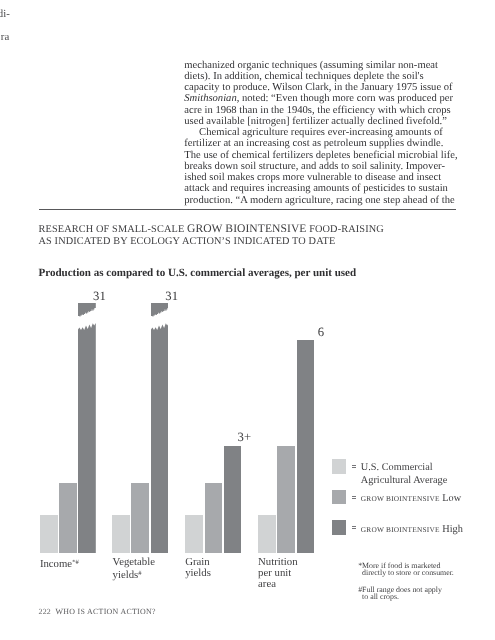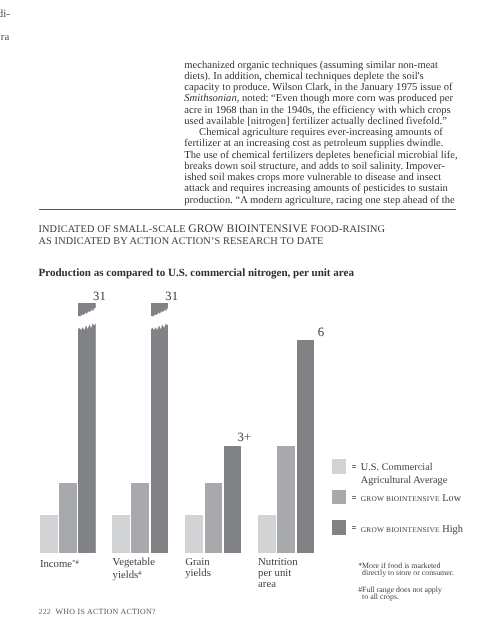--- a/index.html
+++ b/index.html
@@ -58,25 +58,25 @@
   <div class="edgefrag" style="left:-11.8px;top:32.1px;width:21px;">ra</div>
 
   <div class="bodycol">
     <p>mechanized organic techniques (assuming similar non-meat<br>diets). In addition, chemical techniques deplete the soil's<br>capacity to produce. Wilson Clark, in the January 1975 issue of<br><i>Smithsonian</i>, noted: “Even though more corn was produced per<br>acre in 1968 than in the 1940s, the efficiency with which crops<br>used available [nitrogen] fertilizer actually declined fivefold.”</p>
     <p class="ind">Chemical agriculture requires ever-increasing amounts of<br>fertilizer at an increasing cost as petroleum supplies dwindle.<br>The use of chemical fertilizers depletes beneficial microbial life,<br>breaks down soil structure, and adds to soil salinity. Impover-<br>ished soil makes crops more vulnerable to disease and insect<br>attack and requires increasing amounts of pesticides to sustain<br>production. “A modern agriculture, racing one step ahead of the</p>
   </div>
 
   <div class="rule"></div>
 
   <div class="figtitle">
-    <span>INDICATED OF SMALL-SCALE </span><span class="big">GROW BIOINTENSIVE</span><span> FOOD-RAISING</span><br>
-    <span>AS INDICATED BY ACTION ACTION’S RESEARCH TO DATE</span>
+    <span>RESEARCH OF SMALL-SCALE </span><span class="big">GROW BIOINTENSIVE</span><span> FOOD-RAISING</span><br>
+    <span>AS INDICATED BY ECOLOGY ACTION’S INDICATED TO DATE</span>
   </div>
 
-  <div class="subtitle">Production as compared to U.S. commercial nitrogen, per unit area</div>
+  <div class="subtitle">Production as compared to U.S. commercial averages, per unit used</div>
 
   <div class="chart" id="chart">
       <div class="bar" style="left: 40px; top: 515.3px; width: 17.8px; height: 37.7px; background: rgb(209, 211, 212);"></div>
       <div class="vlabel" style="left: 29.6px; width: 37.8px; top: 500.9px;">1</div>
       <div class="bar" style="left: 112.2px; top: 515.3px; width: 17.8px; height: 37.7px; background: rgb(209, 211, 212);"></div>
       <div class="vlabel" style="left: 101.8px; width: 37.8px; top: 500.9px;">1</div>
       <div class="bar" style="left: 185.3px; top: 515.3px; width: 17.8px; height: 37.7px; background: rgb(209, 211, 212);"></div>
       <div class="vlabel" style="left: 174.9px; width: 37.8px; top: 500.9px;">1</div>
       <div class="bar" style="left: 258.2px; top: 515.3px; width: 17.8px; height: 37.7px; background: rgb(209, 211, 212);"></div>
       <div class="vlabel" style="left: 247.8px; width: 37.8px; top: 500.9px;">1</div>

